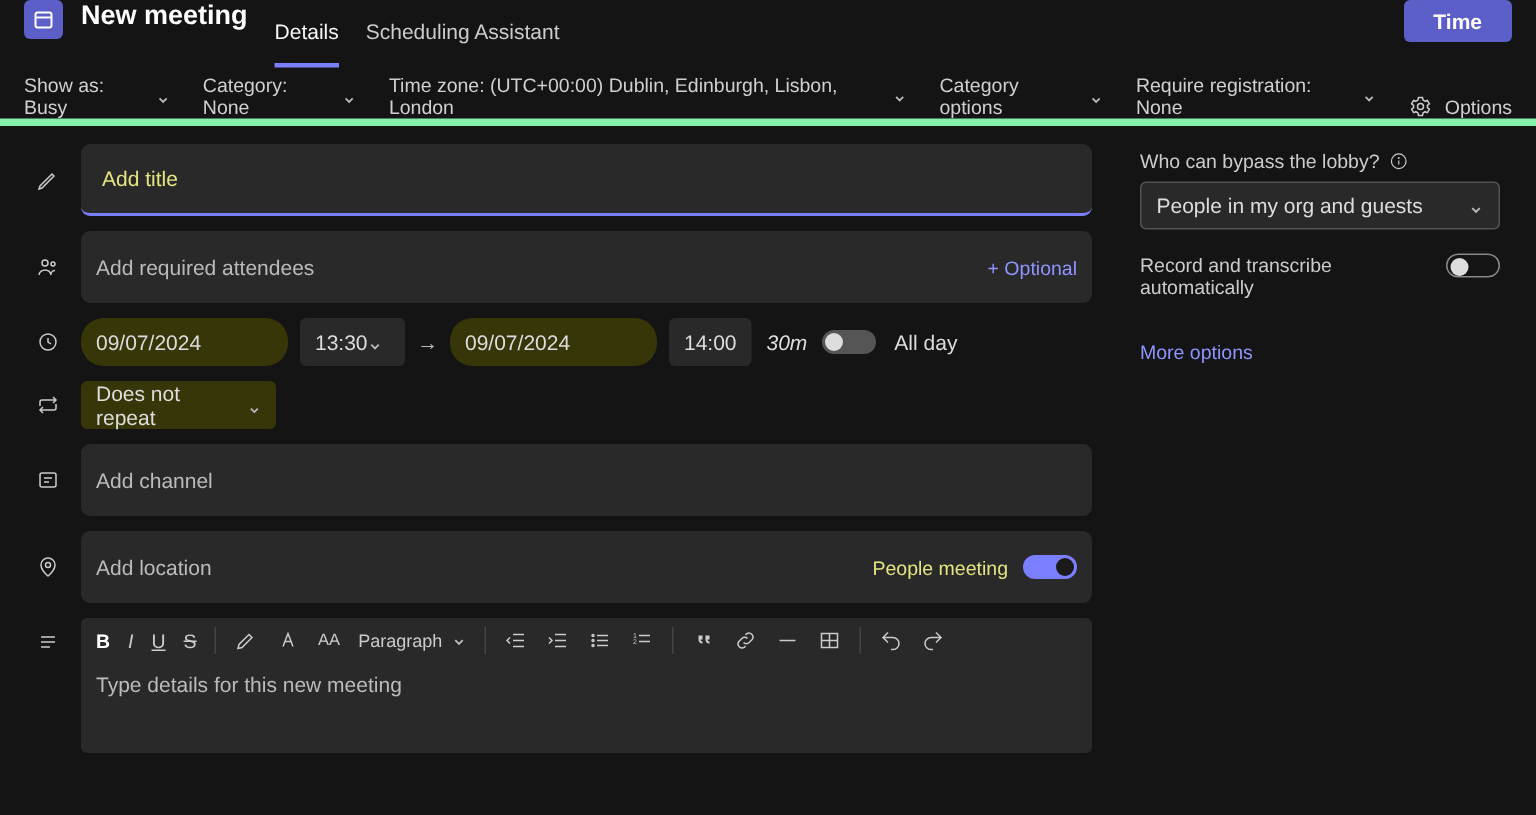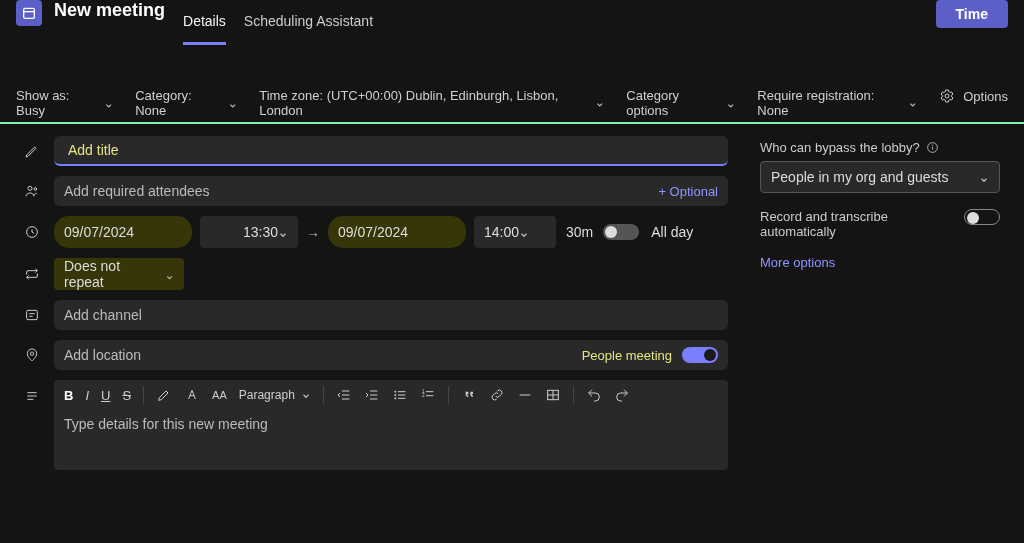--- a/index.html
+++ b/index.html
@@ -3,47 +3,47 @@
 <meta charset="utf-8">
 <style>
   * { box-sizing: border-box; }
   html, body { margin:0; padding:0; background:#141414; color:#ddd; font-family:"Segoe UI", Arial, sans-serif; font-size:14px; height:543px; width:1024px; overflow:hidden; }
   .top { height:48px; display:flex; align-items:flex-start; padding:0 16px; }
   .cal-icon { width:26px; height:26px; background:#5b5fc7; border-radius:4px; display:flex; align-items:center; justify-content:center; margin-right:12px; }
   .title { font-size:18px; font-weight:700; color:#fff; margin-right:18px; }
   .tab { color:#ccc; margin-right:18px; padding:13px 0; cursor:pointer; }
   .tab.active { color:#f5f5f5; border-bottom:3px solid #7a7fff; }
   .save-btn { margin-left:auto; background:#5b5fc7; color:#fff; border:none; padding:6px 20px; border-radius:4px; font-size:14px; font-weight:600; cursor:pointer; }
-  .ribbon { height:36px; display:flex; align-items:flex-start; padding:0 16px; color:#d0d0d0; font-size:13px; gap:4px; border-bottom:2px solid #86efac;margin-top:40px; }
+  .ribbon { height:36px; display:flex; align-items:flex-end; padding:0 16px; color:#d0d0d0; font-size:13px; gap:4px; border-bottom:5px solid #86efac; }
   .rib-item { display:flex; align-items:center; gap:6px; margin-right:18px; cursor:pointer; }
   .chev { width:10px; height:10px; display:inline-block; }
   .chev svg { stroke:#bbb; }
   .gear { stroke:#ccc; }
   .opt { margin-left:auto; display:flex; align-items:center; gap:8px; cursor:pointer; }
 
   .body { display:flex; height:calc(543px - 48px - 36px); }
   .left { flex:1; padding:12px 16px 0 10px; }
   .right { width:280px; padding:16px 24px 0 16px; }
 
   .row { display:flex; align-items:center; margin-bottom:10px; }
   .row-icon { width:44px; display:flex; justify-content:center; align-items:flex-start; color:#ccc; }
   .row-icon svg { stroke:#ccc; }
 
-  .field { background:#292929; border-radius:6px; flex:1; display:flex; align-items:center; padding:0 10px; height:30px; position:relative; }
+  .field { background:#292929; border-radius:6px; flex:1; display:flex; align-items:center; padding:0 10px; height:48px; position:relative; }
   .field input { background:transparent; border:none; outline:none; color:#ddd; font-size:14px; width:100%; }
   .field.title-field { border-bottom:2px solid #7a7fff; }
   .title-input { background:#353504; padding:0 4px; }
   .title-input::placeholder { color:#e5e582; }
   .placeholder { color:#bbb; }
   .optional { color:#8f95ff; font-size:13px; cursor:pointer; }
 
   .dt { background:#292929; border-radius:4px; height:32px; display:flex; align-items:center; padding:0 10px; }
   .dt.hl { background:#363608;border-radius:15px; }
   .arrow { margin:0 8px; color:#bbb; }
-  .dur { margin:0 10px; color:#ddd; }
+  .dur { margin:0 10px; color:#ddd;font-style:italic; }
 
   .select { background:#292929; border-radius:4px; height:32px; display:flex; align-items:center; padding:0 10px; gap:10px; cursor:pointer; }
   .select.hl { background:#363608; }
 
   .online-label { color:#e5e582; margin-right:10px; font-size:13px; }
 
   .toggle { width:36px; height:16px; border-radius:10px; position:relative; cursor:pointer; }
   .toggle.off { background:#555; }
   .toggle.off::after { content:""; position:absolute; left:2px; top:2px; width:12px; height:12px; background:#ddd; border-radius:50%; }
   .toggle.on { background:#7a7fff; }
@@ -53,21 +53,21 @@
   .toolbar { display:flex; align-items:center; gap:12px; padding:6px 10px; color:#ccc; font-size:13px; }
   .toolbar .fmt { cursor:pointer; display:flex; align-items:center; justify-content:center; }
   .toolbar .sep { width:1px; height:18px; background:#444; }
   .toolbar .bold { font-weight:700; color:#fff; }
   .toolbar .para { display:flex; align-items:center; gap:6px; font-size:12px; }
   .editor-body { padding:6px 10px 30px; color:#bbb; }
   .editor-body[contenteditable]:empty::before { content: attr(data-placeholder); color:#bbb; }
 
   .side-label { color:#ccc; font-size:13px; display:flex; align-items:center; gap:6px; margin-bottom:6px; }
   .lobby-select { background:#292929; border:1px solid #555; border-radius:4px; height:32px; display:flex; align-items:center; justify-content:space-between; padding:0 10px; cursor:pointer; margin-bottom:16px; }
-  .side-row { display:flex; align-items:flex-start; justify-content:space-between; margin-bottom:16px; }
+  .side-row { display:flex; align-items:flex-start; justify-content:space-between; margin-bottom:28px; }
   .more { color:#8f95ff; cursor:pointer; font-size:13px; }
 
   .ic { width:16px; height:16px; }
 </style>
 </head>
 <body>
 
 <div class="top">
   <div class="cal-icon">
     <svg class="ic" viewBox="0 0 24 24" fill="none" stroke="#fff" stroke-width="2">
@@ -154,32 +154,32 @@
       <div class="row-icon">
         <svg class="ic" viewBox="0 0 24 24" fill="none" stroke-width="1.5">
             <circle cx="12" cy="12" r="8"></circle>
             <path d="M12 8v4l3 2"></path>
           </svg>
       </div>
       <div class="dt hl" style="width:138px">
           <span>09/07/2024</span>
         </div>
       <div style="width:8px"></div>
-      <div class="dt" style="width:98px; justify-content:flex-end">
+      <div class="dt" style="width:70px; justify-content:flex-start">
         <span>13:30</span>
         <span class="chev"><svg viewBox="0 0 12 12" fill="none" stroke="#bbb" stroke-width="1.5">
               <polyline points="3,4.5 6,7.5 9,4.5"></polyline>
             </svg></span>
       </div>
       <span class="arrow">→</span>
       <div class="dt hl" style="width:138px">
           <span>09/07/2024</span>
         </div>
       <div style="width:8px"></div>
-      <div class="dt" style="width:82px; ">
+      <div class="dt" style="width:55px; ">
         <span>14:00</span>
         <span class="chev"><svg viewBox="0 0 12 12" fill="none" stroke="#bbb" stroke-width="1.5">
               <polyline points="3,4.5 6,7.5 9,4.5"></polyline>
             </svg></span>
       </div>
       <span class="dur">30m</span>
       <div class="toggle off"></div>
       <span style="margin-left:12px">All day</span>
     </div>
 

